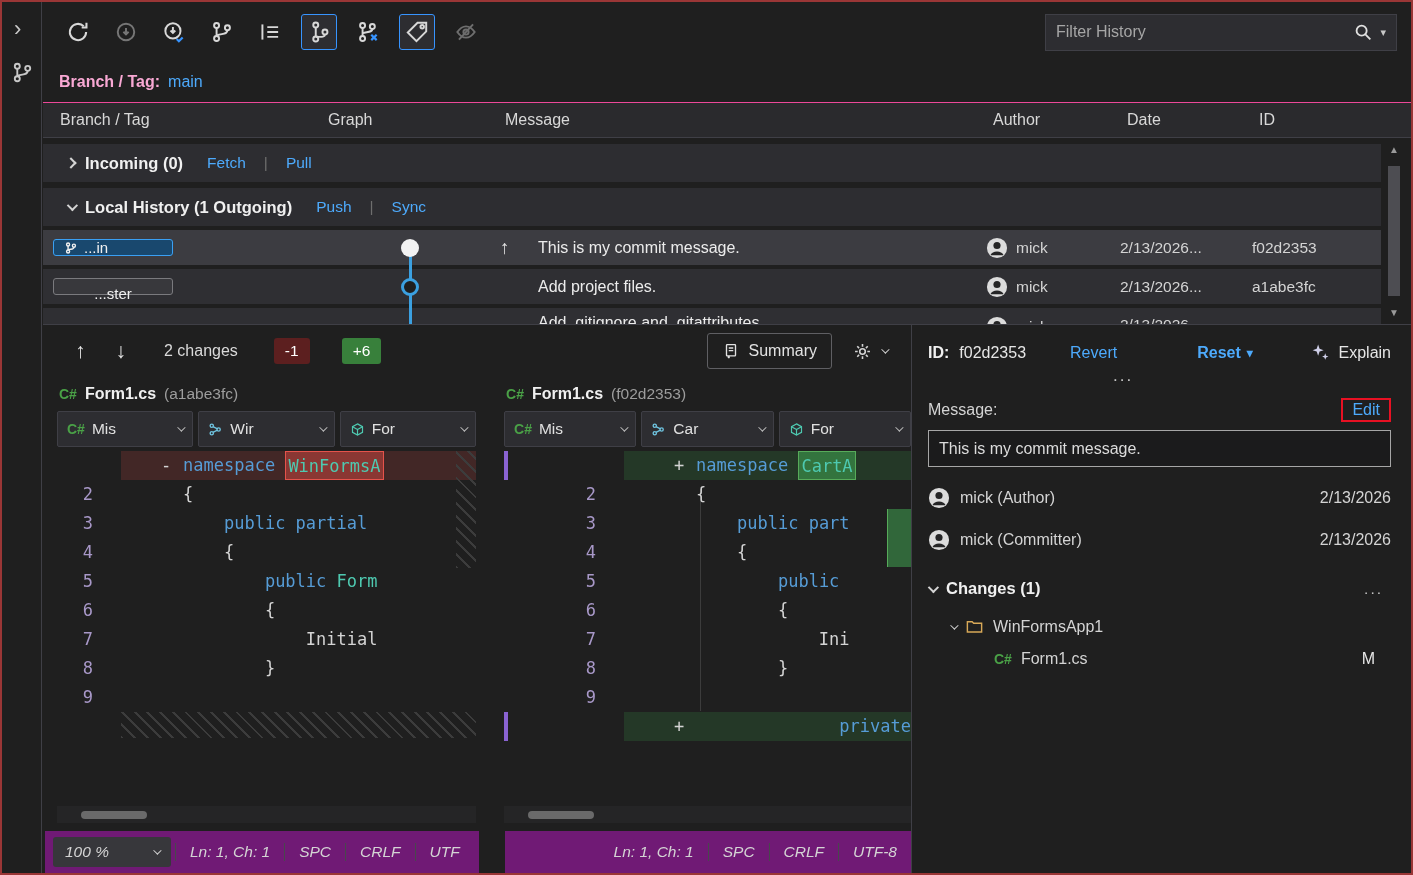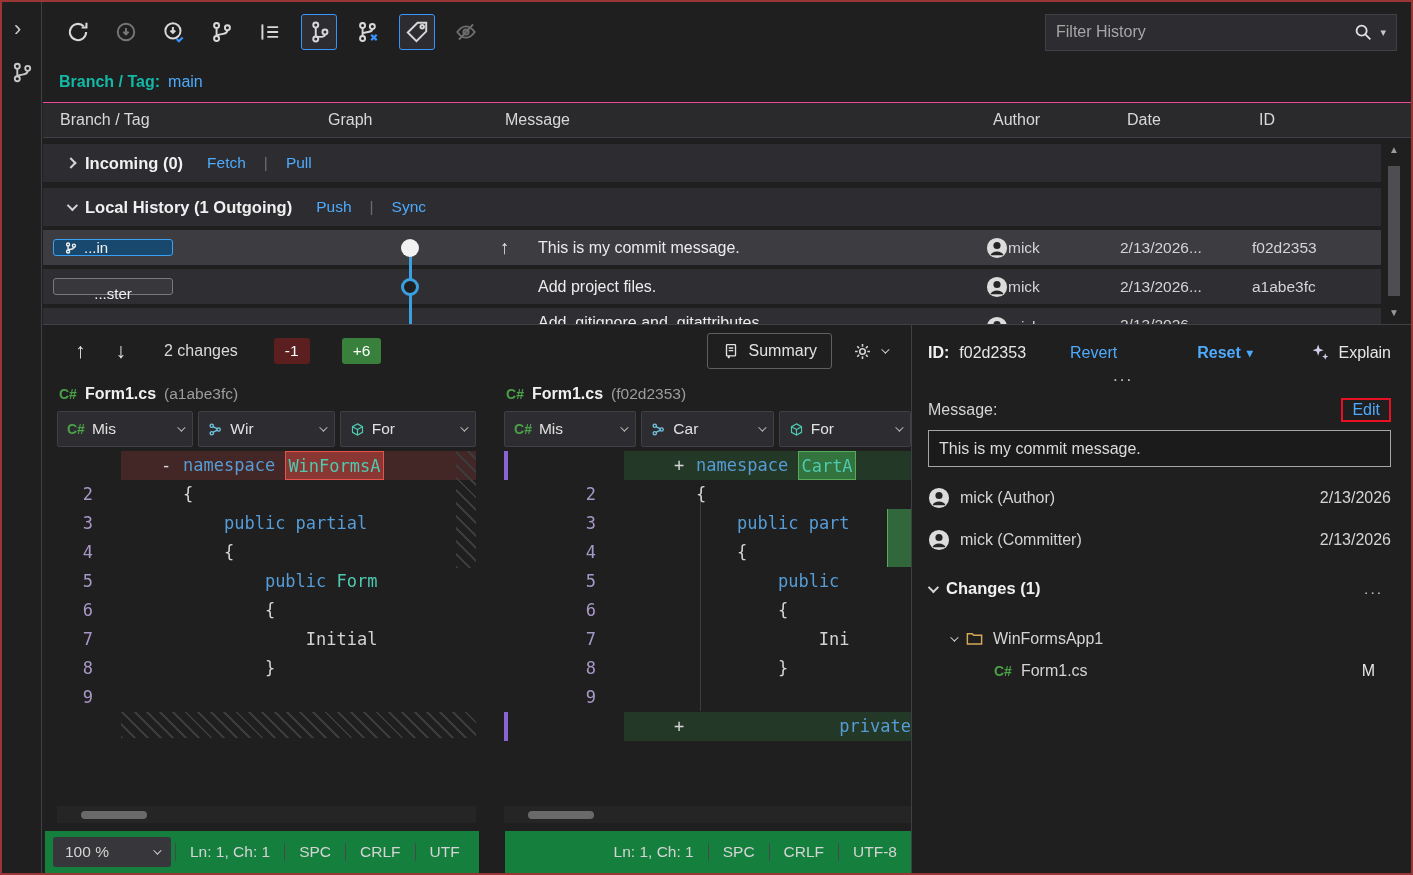--- a/index.html
+++ b/index.html
@@ -49,21 +49,21 @@
     color:#cfcfcf; font-size:16px; font-family:"Liberation Sans",sans-serif;
   }
   .filter-box input::placeholder { color:#a6a6a6; }
   .filter-caret { color:#c8c8c8; font-size:11px; margin-left:6px; }
 
   
   .branch-bar {
     position:absolute; left:41px; top:60px; right:0; height:40px;
     display:flex; align-items:center; gap:8px; padding-left:16px;
   }
-  .branch-bar .lbl { font-weight:bold; color:#14b8a6; font-size:16px; }
+  .branch-bar .lbl { font-weight:bold; color:#f9a8d4; font-size:16px; }
   .branch-bar .val { font-size:16px; }
 
   
   .history { position:absolute; left:41px; top:100px; right:0; height:222px; overflow:hidden; }
   .hist-grid { display:grid; grid-template-columns:268px 177px 488px 134px 132px 1fr; align-items:center; }
   .hist-header {
     height:36px; background:#2a2a2d; border-top:1px solid #ec4899; border-bottom:1px solid #3f3f46;
     padding-left:17px; color:#d8d8d8; font-size:16px;
   }
   .hist-rows { margin-right:30px; }
@@ -90,21 +90,21 @@
     position:absolute; left:calc(50% - 9px); top:calc(50% - 9px);
     width:18px; height:18px; border-radius:50%; background:#f2f2f2;
   }
   .g-node-ring {
     position:absolute; left:calc(50% - 9px); top:calc(50% - 9px);
     width:18px; height:18px; border-radius:50%; background:#1f1f1f; border:3px solid #3ba0e0;
   }
   .msg-cell { position:relative; display:flex; align-items:center; height:100%; }
   .outgoing-arrow { position:absolute; left:2px; font-size:19px; color:#e0e0e0; }
   .msg-text { margin-left:40px; color:#ececec; font-size:16px; white-space:nowrap; overflow:hidden; }
-  .author-cell { display:flex; align-items:center; }
+  .author-cell { display:flex; align-items:center; gap:8px; }
   .hist-scroll { position:absolute; right:10px; top:42px; bottom:6px; width:14px; }
   .hist-scroll .arr { color:#9a9a9a; font-size:10px; text-align:center; cursor:pointer; }
   .hist-scroll .thumb { position:absolute; left:1px; top:22px; width:12px; height:130px; background:#4d4d52; cursor:pointer; }
   .hist-scroll .arr.down { position:absolute; bottom:0; left:0; right:0; }
 
   
   .commit-panel {
     position:absolute; left:41px; top:322px; right:0; bottom:0;
     border-top:1px solid #3f3f46; display:flex; flex-direction:column;
   }
@@ -169,21 +169,21 @@
   .hatch-edge { position:absolute; right:0; top:0; width:20px; height:117px; }
   .hatch-bottom { position:absolute; left:64px; right:0; top:261px; height:26px; }
   .green-edge { position:absolute; right:0; top:58px; width:24px; height:58px; background:rgba(70,190,90,0.45); border-left:1px solid #57ab5a; }
   .indent-guide { position:absolute; left:196px; top:38px; height:222px; width:1px; background:#3c3c3c; }
 
   .hscroll { height:17px; position:relative; background:#252526; flex:none; }
   .hscroll .thumb { position:absolute; left:24px; top:5px; width:66px; height:8px; border-radius:4px; background:#6a6a6a; cursor:pointer; }
 
   .status-row { height:42px; display:flex; gap:10px; margin-top:8px; flex:none; }
   .statusbar {
-    background:#15803d; display:flex; align-items:center; font-size:15.5px; color:#d4d4d4; overflow:hidden;
+    background:#701a75; display:flex; align-items:center; font-size:15.5px; color:#d4d4d4; overflow:hidden;font-style:italic;
   }
   .status-left { width:447px; margin-left:2px; }
   .status-right { width:418px; margin-left:16px; justify-content:flex-end; }
   .sb-item { padding:0 14px; border-left:1px solid #48484c; white-space:nowrap; }
   .sb-item.first { border-left:none; }
   .zoom-ctl {
     margin:0 4px 0 8px; background:#37373b; border-radius:3px; height:30px; width:118px;
     display:flex; align-items:center; justify-content:space-between; padding:0 12px; cursor:pointer;
   }
 
@@ -201,21 +201,21 @@
   .annotation { margin-left:auto; border:2px solid #e81123; padding:1px 9px; }
   .message-input {
     margin-top:8px; width:100%; height:37px; background:#1b1b1c; border:1px solid #a6a6a6;
     color:#dcdcdc; font-size:16px; padding:0 10px; font-family:"Liberation Sans",sans-serif;
   }
   .person-row { display:flex; align-items:center; gap:10px; margin-top:20px; font-size:16px; }
   .person-date { margin-left:auto; }
   .changes-header { display:flex; align-items:center; gap:10px; margin-top:28px; cursor:pointer; }
   .changes-header .title { font-weight:bold; font-size:16.5px; color:#f0f0f0; }
   .changes-header .dots-btn2 { margin-left:auto; margin-right:8px; color:#c5c5c5; letter-spacing:2px; cursor:pointer; }
-  .tree-folder { display:flex; align-items:center; gap:9px; margin:31px 0 0 22px; cursor:pointer; font-size:16px; }
+  .tree-folder { display:flex; align-items:center; gap:9px; margin:19px 0 0 22px; cursor:pointer; font-size:16px; }
   .tree-file { display:flex; align-items:center; gap:9px; margin:14px 0 0 66px; cursor:pointer; font-size:16px; }
   .m-status { margin-left:auto; margin-right:16px; color:#e6e6e6; }
 
   .avatar { width:22px; height:22px; flex:none; }
 </style>
 </head>
 <body>
 
 <div class="app">
 

